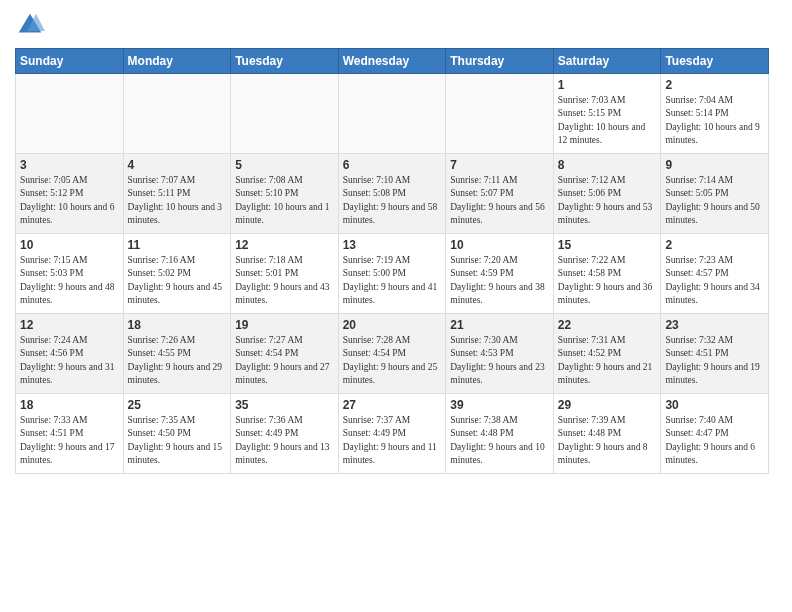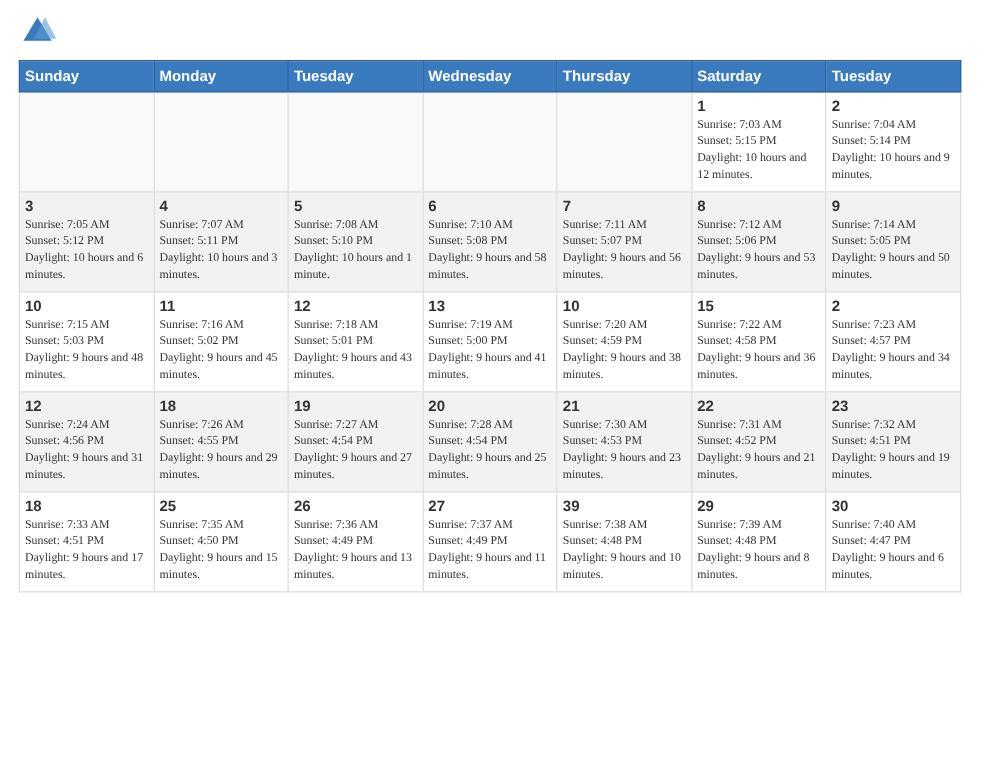--- a/index.html
+++ b/index.html
@@ -245,21 +245,21 @@
         <tr>
           <td>
             <span class="day-num">18</span>
             <div class="cell-text">Sunrise: 7:33 AM<br>Sunset: 4:51 PM<br>Daylight: 9 hours and 17 minutes.</div>
           </td>
           <td>
             <span class="day-num">25</span>
             <div class="cell-text">Sunrise: 7:35 AM<br>Sunset: 4:50 PM<br>Daylight: 9 hours and 15 minutes.</div>
           </td>
           <td>
-            <span class="day-num">26</span>
+            <span class="day-num">35</span>
             <div class="cell-text">Sunrise: 7:36 AM<br>Sunset: 4:49 PM<br>Daylight: 9 hours and 13 minutes.</div>
           </td>
           <td>
             <span class="day-num">27</span>
             <div class="cell-text">Sunrise: 7:37 AM<br>Sunset: 4:49 PM<br>Daylight: 9 hours and 11 minutes.</div>
           </td>
           <td>
             <span class="day-num">39</span>
             <div class="cell-text">Sunrise: 7:38 AM<br>Sunset: 4:48 PM<br>Daylight: 9 hours and 10 minutes.</div>
           </td>

